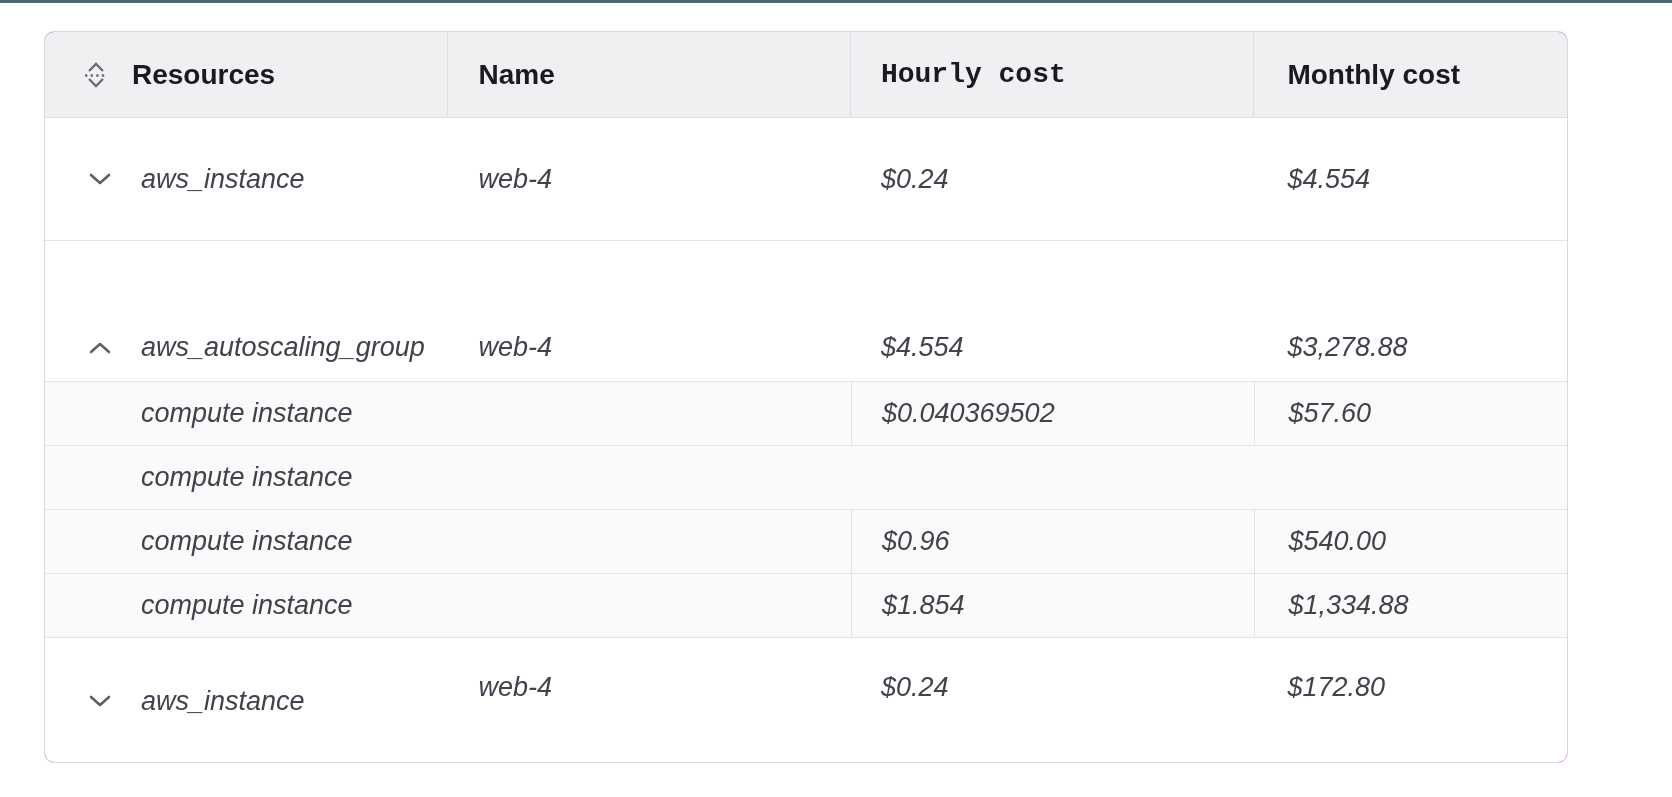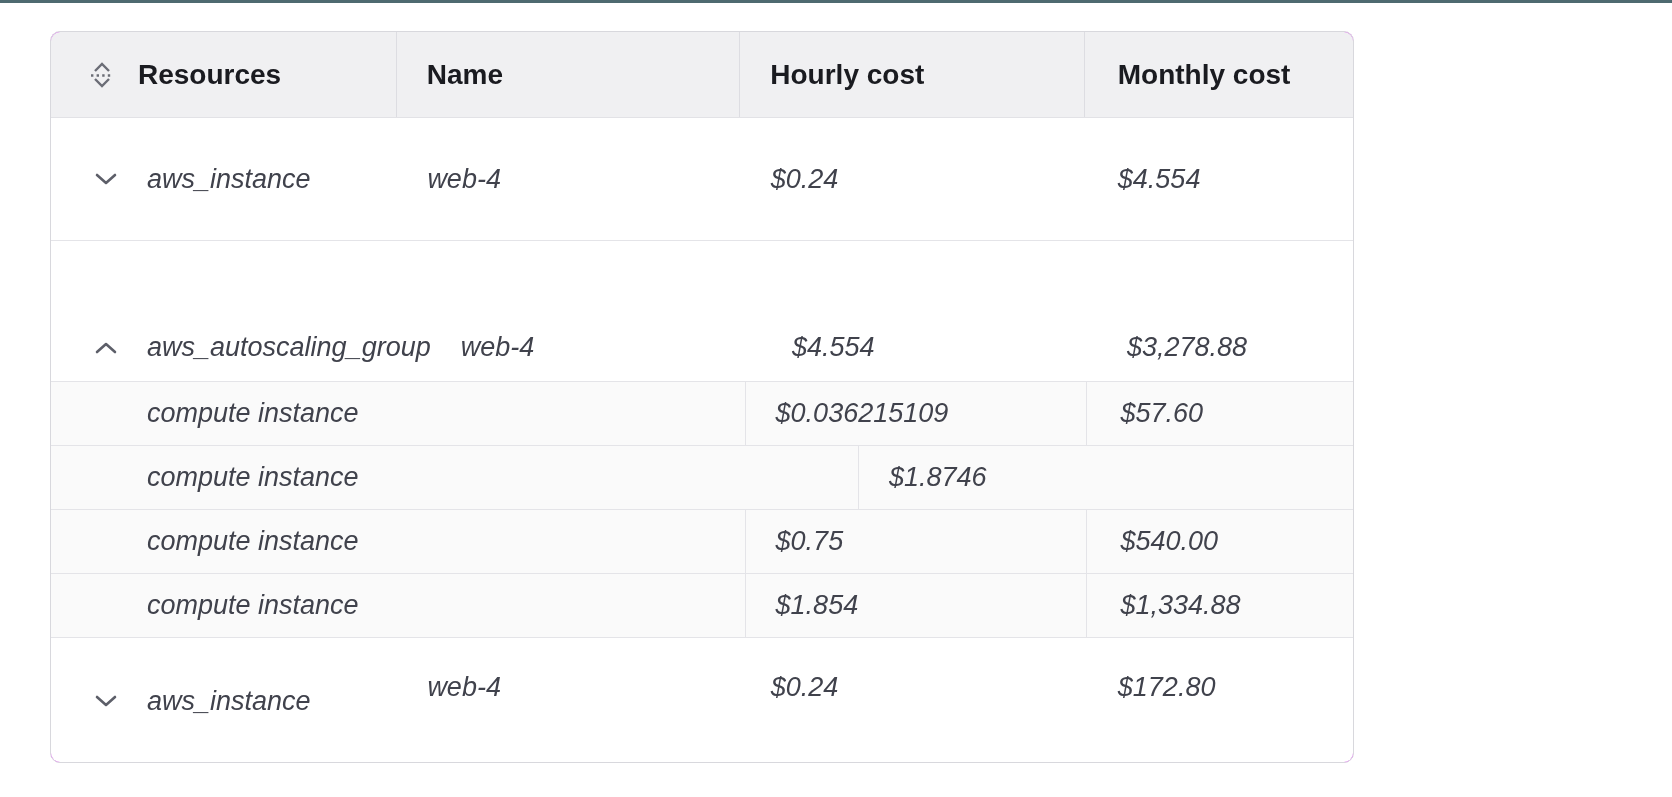--- a/index.html
+++ b/index.html
@@ -1,28 +1,28 @@
 <!DOCTYPE html>
 <html><head>
 <meta charset="utf-8">
 <style>
   * { margin:0; padding:0; box-sizing:border-box; }
   html,body { width:1672px; height:797px; background:#ffffff;
     font-family:"Liberation Sans","DejaVu Sans",sans-serif; overflow:hidden; position:relative; }
 
   .top-accent { position:absolute; top:0; left:0; width:1672px; height:3px; background:#4e6a70; }
 
-  .cost-table { position:absolute; left:50px; top:31px; width:1304px; height:732px;
+  .cost-table { position:absolute; left:44px; top:31px; width:1524px; height:732px;
     background:#d946ef; border:1px solid #d8d8dd; border-radius:10px; overflow:hidden; }
 
   .thead { display:flex; height:86px; background:#f0f0f2; border-bottom:1px solid #e2e2e6; }
   .th { display:flex; align-items:center; font-weight:700; font-size:28px; color:#1a1b20; }
   .th-resources { width:404px; padding-left:38px; border-right:1px solid #dddde2; }
   .th-name      { width:403px; padding-left:30px; border-right:1px solid #dddde2;text-align:right; }
-  .th-hourly    { width:404px; padding-left:30px; border-right:1px solid #dddde2; }
+  .th-hourly    { width:404px; padding-left:30px; border-right:1px solid #dddde2;font-family:Liberation Mono, monospace; }
   .th-monthly   { width:313px; padding-left:33px; }
   .expand-all { display:flex; align-items:center; margin-right:23px; }
 
   .trow { display:flex; background:#ffffff; }
   .cell { display:flex; align-items:center; font-size:27px; color:#40424c;font-style:italic; }
   .cell-resource { width:404px; padding-left:44px; }
   .cell-name     { width:403px; padding-left:30px; }
   .cell-hourly   { width:404px; padding-left:30px; }
   .cell-monthly  { width:313px; padding-left:33px; }
 
@@ -103,42 +103,39 @@
         <div class="cell cell-monthly">
           <span>$3,278.88</span>
         </div>
       </div>
       <div class="trow row-sub">
         <div class="cell cell-resource">
           <span>compute instance</span>
         </div>
         <div class="cell cell-name"></div>
         <div class="cell cell-hourly">
-          <span>$0.036215109</span>
+          <span>$0.040369502</span>
         </div>
         <div class="cell cell-monthly">
           <span>$57.60</span>
         </div>
       </div>
       <div class="trow row-sub">
         <div class="cell cell-resource">
           <span>compute instance</span>
         </div>
         <div class="cell cell-name"></div>
-        <div class="cell cell-hourly">
-          <span>$1.8746</span>
-        </div>
       </div>
       <div class="trow row-sub">
         <div class="cell cell-resource">
           <span>compute instance</span>
         </div>
         <div class="cell cell-name"></div>
         <div class="cell cell-hourly">
-          <span>$0.75</span>
+          <span>$0.96</span>
         </div>
         <div class="cell cell-monthly">
           <span>$540.00</span>
         </div>
       </div>
       <div class="trow row-sub">
         <div class="cell cell-resource">
           <span>compute instance</span>
         </div>
         <div class="cell cell-name"></div>

